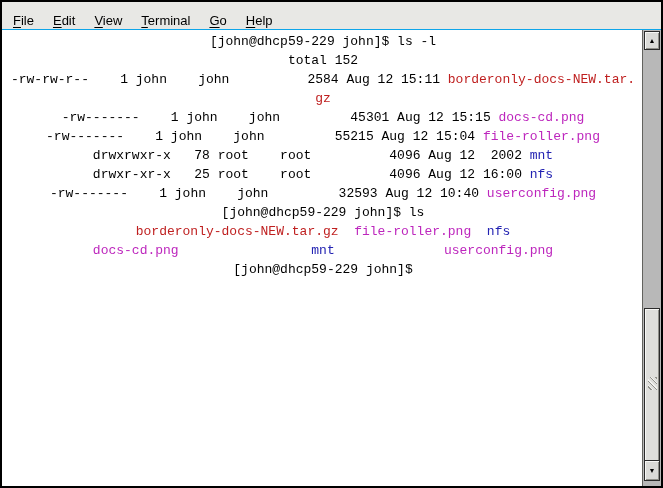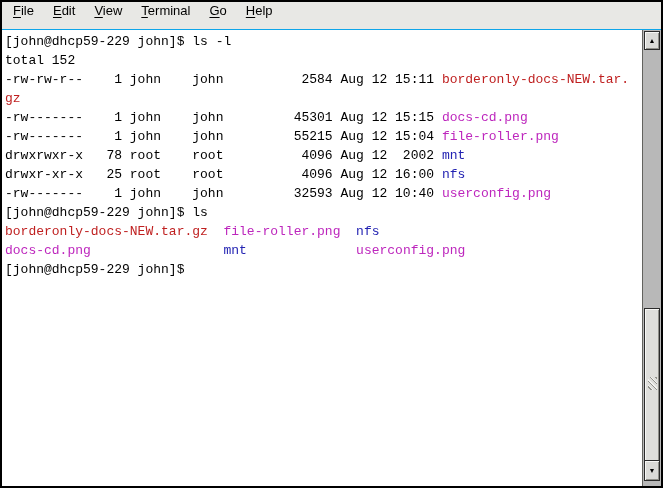--- a/index.html
+++ b/index.html
@@ -4,27 +4,27 @@
 <style>
   html,body{margin:0;padding:0;background:#ffffff;}
   .window{
     position:relative;width:659px;height:484px;border:2px solid #000;
     background:#fff;overflow:hidden;
     font-family:"Liberation Sans",sans-serif;
   }
   .menubar{
     position:absolute;top:0;left:0;right:0;height:27px;
     background:#e8e8e5;border-bottom:2px solid #0ea5e9;
-    display:flex;align-items:flex-start;gap:15px;padding-left:9px;
+    display:flex;align-items:flex-end;gap:15px;padding-left:9px;
     font-size:13px;color:#000;
   }
   .menu-item{padding:1px 2px;cursor:default;}
   .menu-item .mn{text-decoration:underline;text-underline-offset:2px;}
   .terminal{
-    position:absolute;top:28px;left:0;right:0;bottom:0;background:#ffffff;
+    position:absolute;top:28px;left:0;right:0;bottom:0;background:#ffffff;text-align:center;
   }
   .term-text{
     position:absolute;top:2px;left:3px;right:20px;
     font-family:"Liberation Mono","DejaVu Sans Mono",monospace;
     font-size:13px;line-height:19px;white-space:pre;color:#000;
   }
   .tl{height:19px;}
   .scrollbar{
     position:absolute;top:0;right:0;bottom:0;width:18px;
     background:#b8b8b8;border-left:1px solid #62625e;

